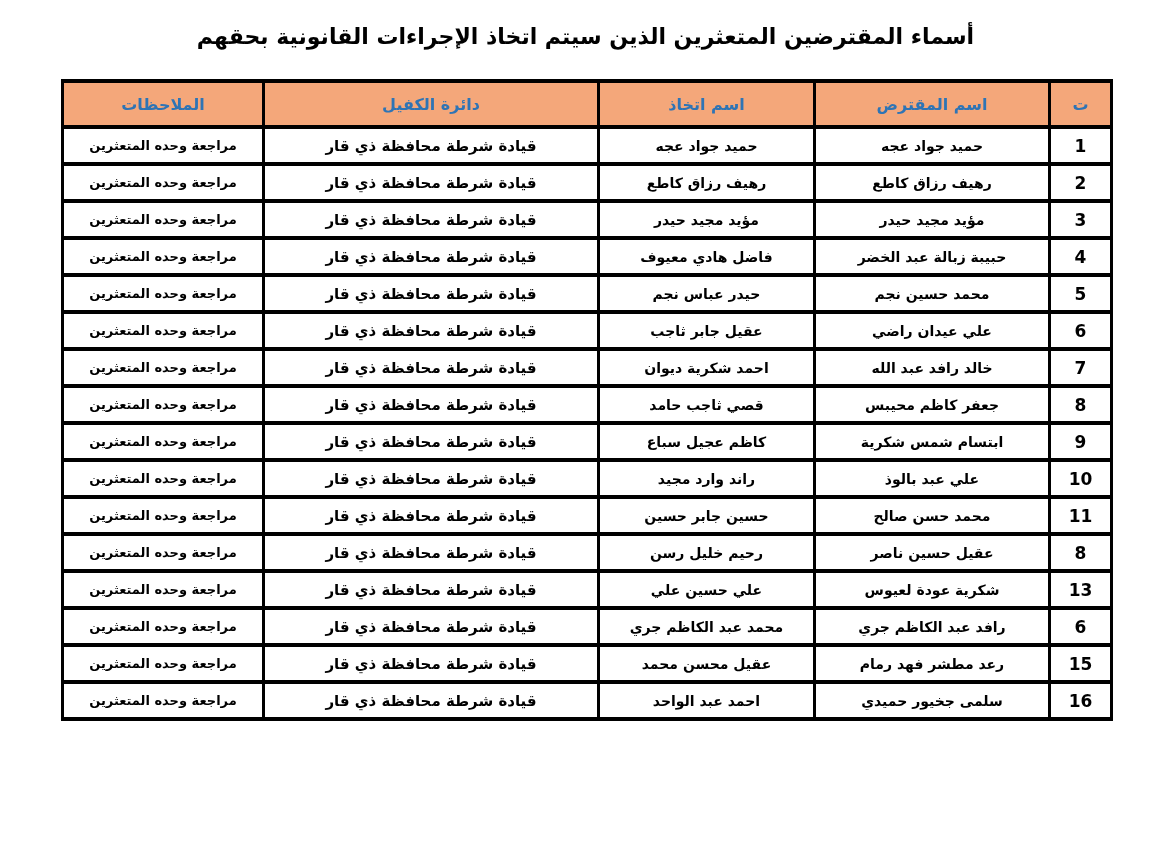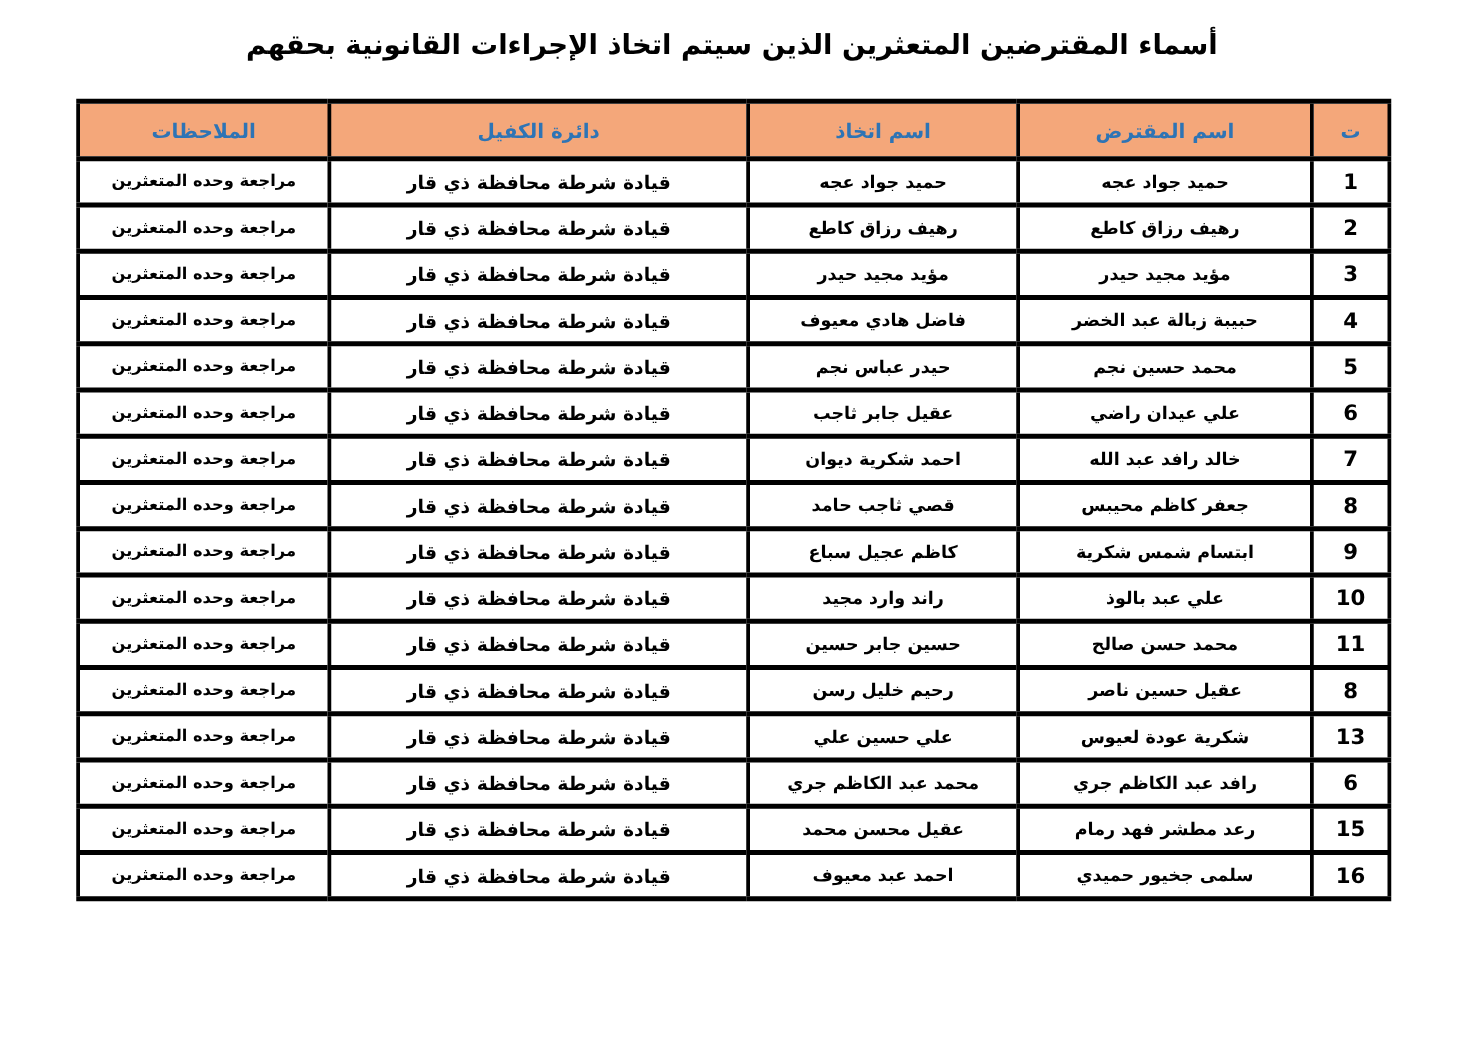--- a/index.html
+++ b/index.html
@@ -212,20 +212,20 @@
     <td class="cell-index">15</td>
     <td class="cell-name">رعد مطشر فهد رمام</td>
     <td class="cell-name">عقيل محسن محمد</td>
     <td class="cell-dept">قيادة شرطة محافظة ذي قار</td>
     <td class="cell-notes">مراجعة وحده المتعثرين</td>
   </tr>
 
   <tr>
     <td class="cell-index">16</td>
     <td class="cell-name">سلمى جخيور حميدي</td>
-    <td class="cell-name">احمد عبد معيوف</td>
+    <td class="cell-name">احمد عبد الواحد</td>
     <td class="cell-dept">قيادة شرطة محافظة ذي قار</td>
     <td class="cell-notes">مراجعة وحده المتعثرين</td>
   </tr>
 </tbody>
   </table>
 
 </div>
 
 </body></html>

